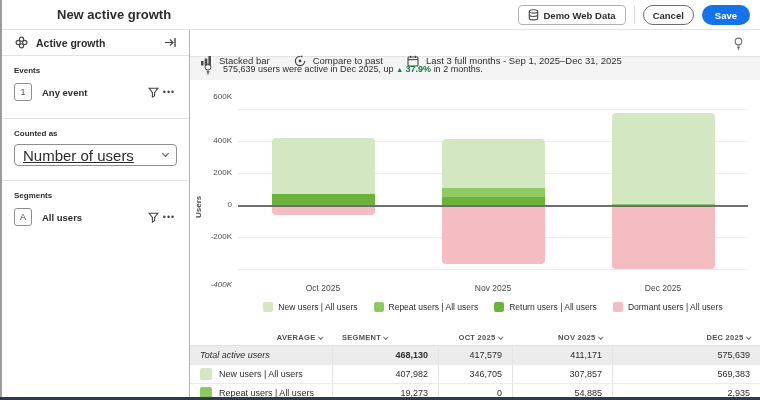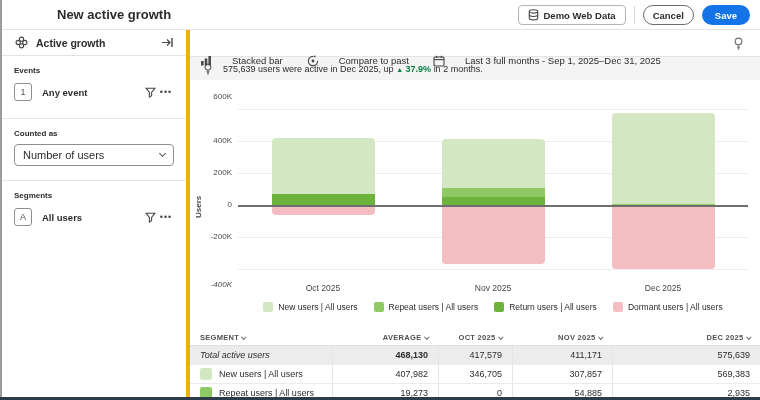--- a/index.html
+++ b/index.html
@@ -12,40 +12,40 @@
   
   .topbar { position:absolute; left:2px; top:0; right:0; height:30px; background:#fff; border-bottom:1px solid #e3e3e3; }
   .page-title { position:absolute; left:55px; top:0; line-height:30px; font-size:13px; font-weight:bold; }
   .topbar-actions { position:absolute; right:10px; top:0; height:30px; display:flex; align-items:center; gap:8px; }
   .btn { display:flex; align-items:center; gap:5px; height:20px; padding:0 9px; font-size:9.5px; font-weight:600; background:#fff; border:1px solid #b3b3b3; border-radius:4px; cursor:pointer; color:#2c2c2c; }
   .vdiv { width:1px; height:18px; background:#d8d8d8; }
   .btn-pill { border-radius:10px; border:1.6px solid #6e6e6e; font-weight:700; }
   .btn-primary { border:none; color:#fff; font-weight:700; border-radius:10px; height:20px; padding:0 13px; }
 
   
-  .sidebar { position:absolute; left:2px; top:30px; width:188px; bottom:0; background:#fff; border-right:4px solid #eab308; }
+  .sidebar { position:absolute; left:2px; top:30px; width:188px; bottom:0; background:#fff; border-right:1px solid #eab308; }
   .sb-header { height:26px; display:flex; align-items:center; gap:7px; padding:0 11px; border-bottom:1px solid #e3e3e3; }
   .sb-title { font-size:10.5px; font-weight:700; flex:1; }
   .sb-label { margin:10px 12px 2px; font-size:8px; font-weight:700; color:#2c2c2c; }
   .sb-row { display:flex; align-items:center; margin:5px 12px 0; height:24px; }
   .idx-box { width:18px; height:18px; border:1px solid #8e8e8e; border-radius:3px; font-size:9px; display:flex; align-items:center; justify-content:center; color:#505050; background:#fff; }
   .sb-row-name { font-size:9.5px; font-weight:700; margin-left:10px; flex:1; }
   .icon-btn { display:flex; align-items:center; justify-content:center; width:16px; height:16px; cursor:pointer; }
   .dots { font-size:9px; color:#464646; letter-spacing:1px; cursor:pointer; }
   .dots::before { content:"\2022\2022\2022"; }
   .sb-divider { border:none; border-top:1px solid #e3e3e3; margin:14px 0 0; }
-  .select { margin:6px 12px 0; height:22px; border:1px solid #8e8e8e; border-radius:4px; display:flex; align-items:center; padding:0 8px; font-size:11px; cursor:pointer; }
+  .select { margin:6px 12px 0; height:22px; border:1px solid #8e8e8e; border-radius:4px; display:flex; align-items:center; padding:0 8px; font-size:15px; cursor:pointer;text-decoration:underline; }
   .select span:first-child { flex:1; }
   .chev { width:5px; height:5px; border-right:1.4px solid #555; border-bottom:1.4px solid #555; transform:rotate(45deg); margin-top:-3px; }
   .chev-sm { width:3.5px; height:3.5px; border-right:1.2px solid #666; border-bottom:1.2px solid #666; transform:rotate(45deg); display:inline-block; margin:0 0 1px 3px; }
 
   
   .main { position:absolute; left:190px; top:30px; right:0; bottom:0; background:#fff; }
   .toolbar { height:27px; display:flex; align-items:center; gap:24px; padding:0 14px 0 10px; border-bottom:1px solid #e3e3e3; }
-  .tb-item { display:flex; align-items:flex-start; gap:20px; font-size:9.5px; color:#2c2c2c; cursor:pointer;margin-top:35px; }
+  .tb-item { display:flex; align-items:flex-start; gap:7px; font-size:9.5px; color:#2c2c2c; cursor:pointer;margin-top:35px; }
   .tb-spacer { flex:1; }
   .banner { height:23px; background:#f4f4f4; display:flex; align-items:center; gap:7px; padding:0 10px; font-size:9px; color:#2c2c2c; }
   .delta { font-weight:700; }
 
   
   .chart { position:relative; height:250px; }
   .plot { position:absolute; left:48px; top:0; width:510px; height:250px; }
   .gridline { position:absolute; left:0; width:510px; height:1px; background:#ececec; z-index:1; }
   .zeroline { height:2px; background:#6e6e6e; z-index:4; }
   .ytick { position:absolute; left:0; width:42px; text-align:right; font-size:8px; color:#4b4b4b; z-index:2; }
@@ -254,26 +254,26 @@
       <div class="ytick" style="top: 120px;">0</div>
       <div class="ytick" style="top: 152px;">-200K</div>
       <div class="ytick" style="top: 200px; font-style: italic;">-400K</div>
       <div class="xlabel" style="left: 93px;">Oct 2025</div>
       <div class="xlabel" style="left: 263px;">Nov 2025</div>
       <div class="xlabel" style="left: 433px;">Dec 2025</div>
     </div>
 
   <div class="table">
     <div class="trow thead">
+      <div class="cell num">
+          <span>AVERAGE</span>
+          <span class="chev-sm"></span>
+        </div>
       <div class="cell">
           <span>SEGMENT</span>
-          <span class="chev-sm"></span>
-        </div>
-      <div class="cell num">
-          <span>AVERAGE</span>
           <span class="chev-sm"></span>
         </div>
       <div class="cell num">
           <span>OCT 2025</span>
           <span class="chev-sm"></span>
         </div>
       <div class="cell num">
           <span>NOV 2025</span>
           <span class="chev-sm"></span>
         </div>

